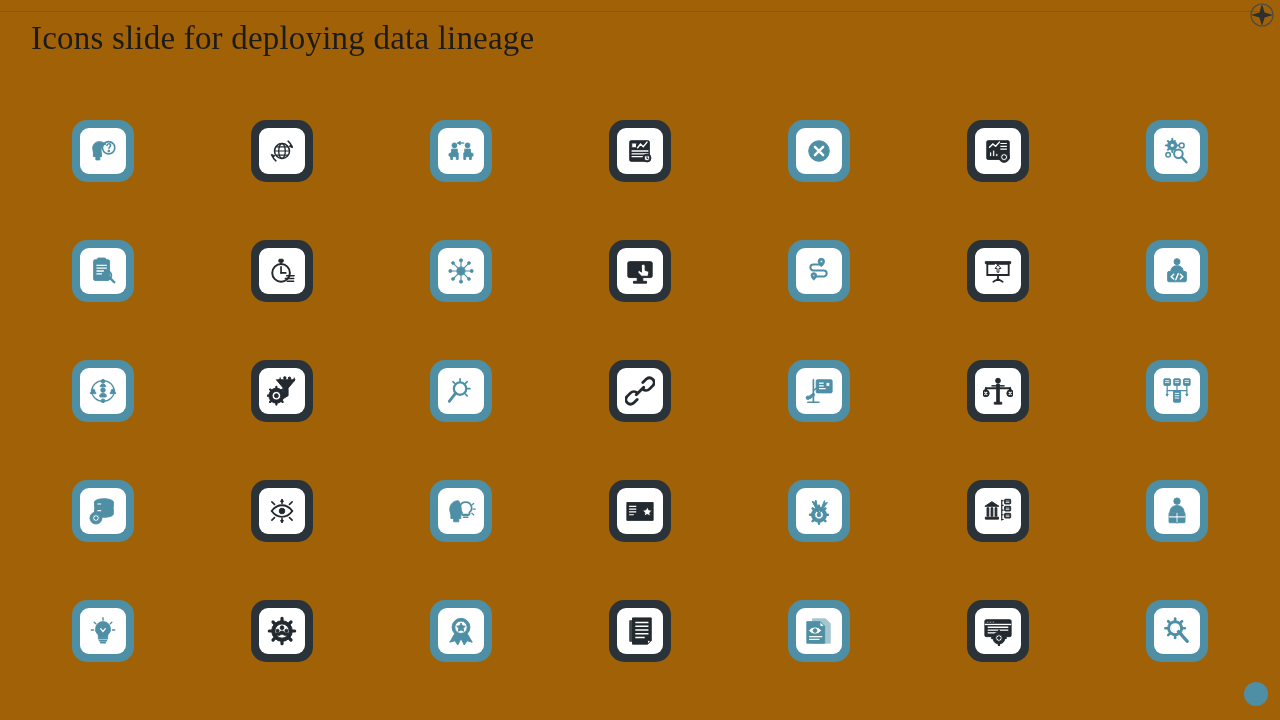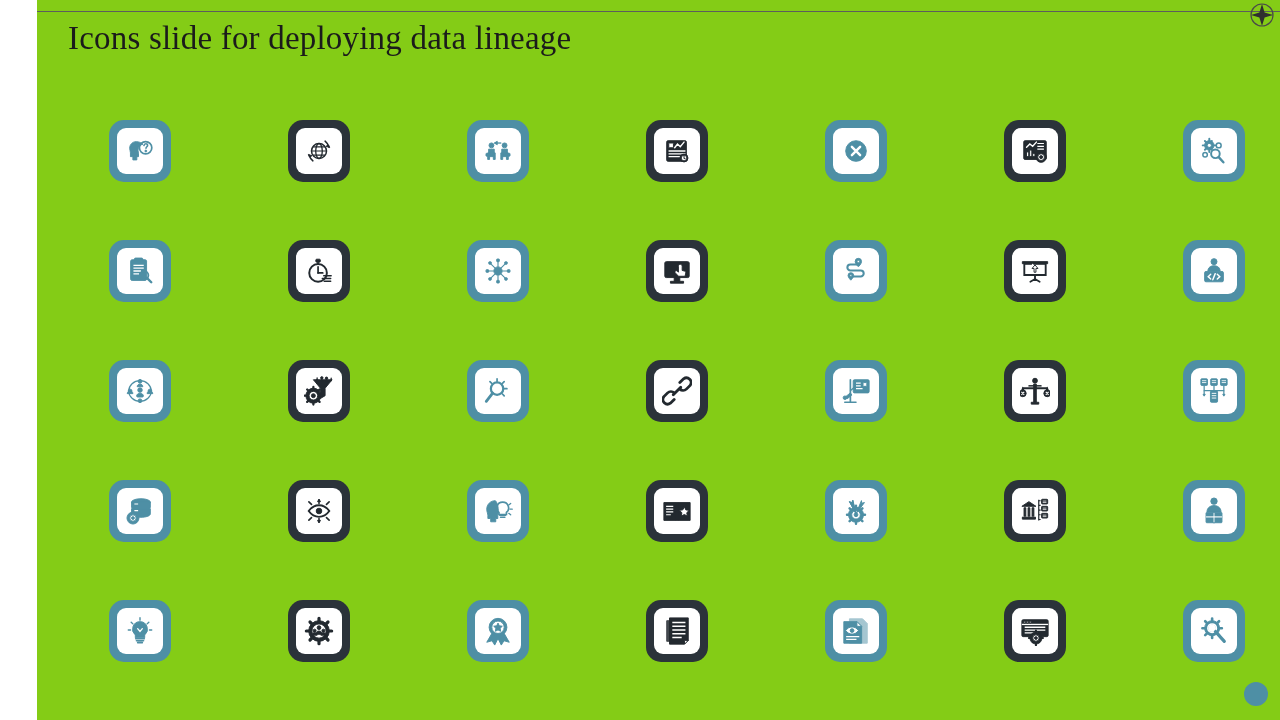--- a/index.html
+++ b/index.html
@@ -2,21 +2,21 @@
 <html><head>
 <meta charset="utf-8">
 <style>
   html,body{margin:0;padding:0;}
   body{
     width:1280px;height:720px;overflow:hidden;
     background:#ffffff;
     font-family:"Liberation Sans", sans-serif;
     position:relative;
   }
-  #slide{position:absolute;inset:0;background:#84cc16;margin-left:37px;}
+  #slide{position:absolute;inset:0;background:#a16207;}
 
   
   .top-rule{
     position:absolute;left:0;top:11px;width:1258px;height:0;
     border-top:1px solid #5d5d5d;
   }
   .compass{
     position:absolute;right:3px;top:0px;width:30px;height:30px;
   }
   .corner-dot{

